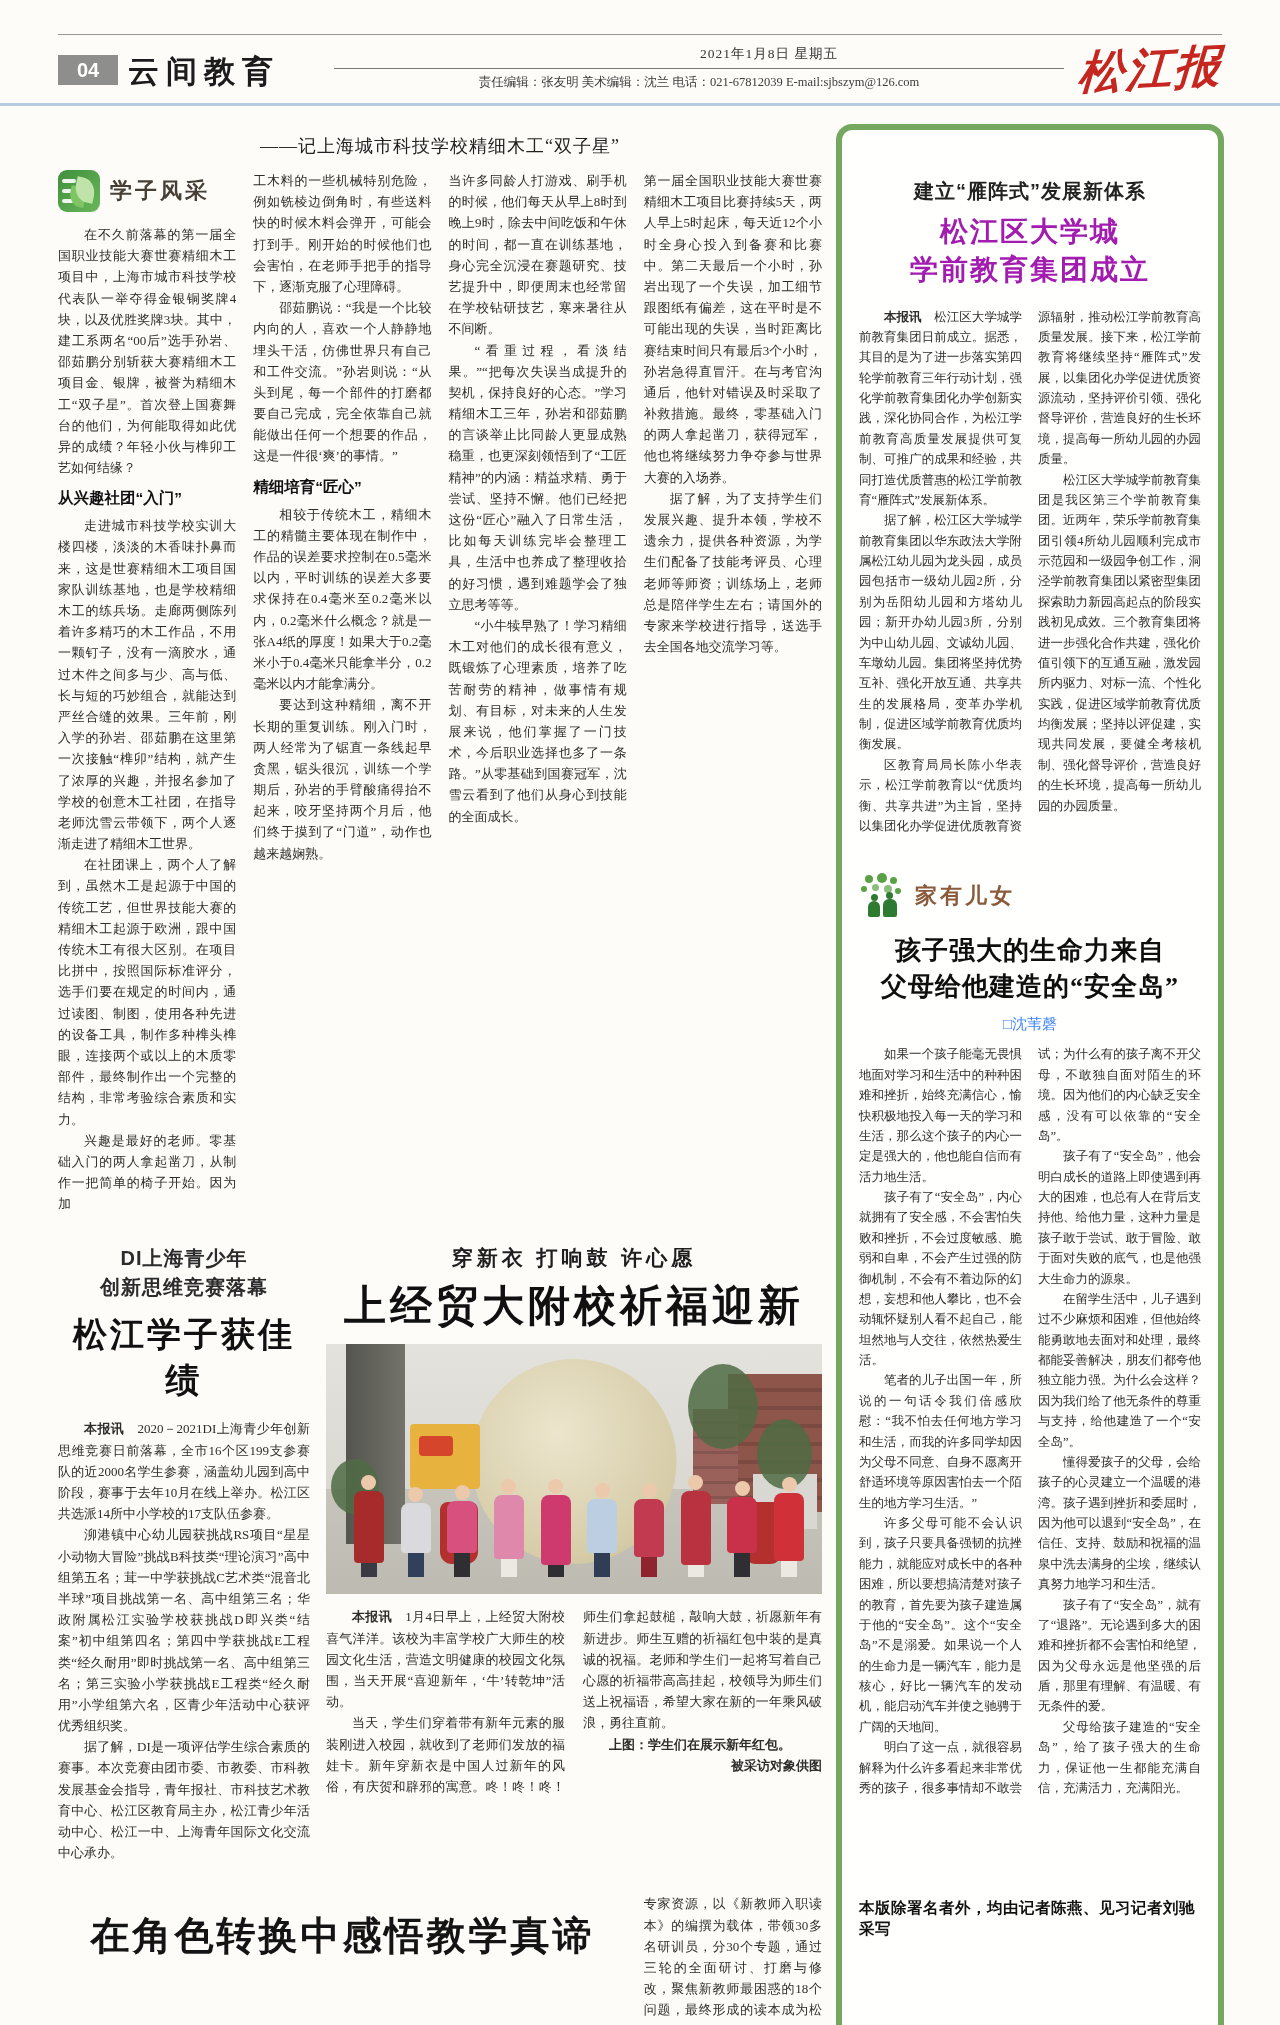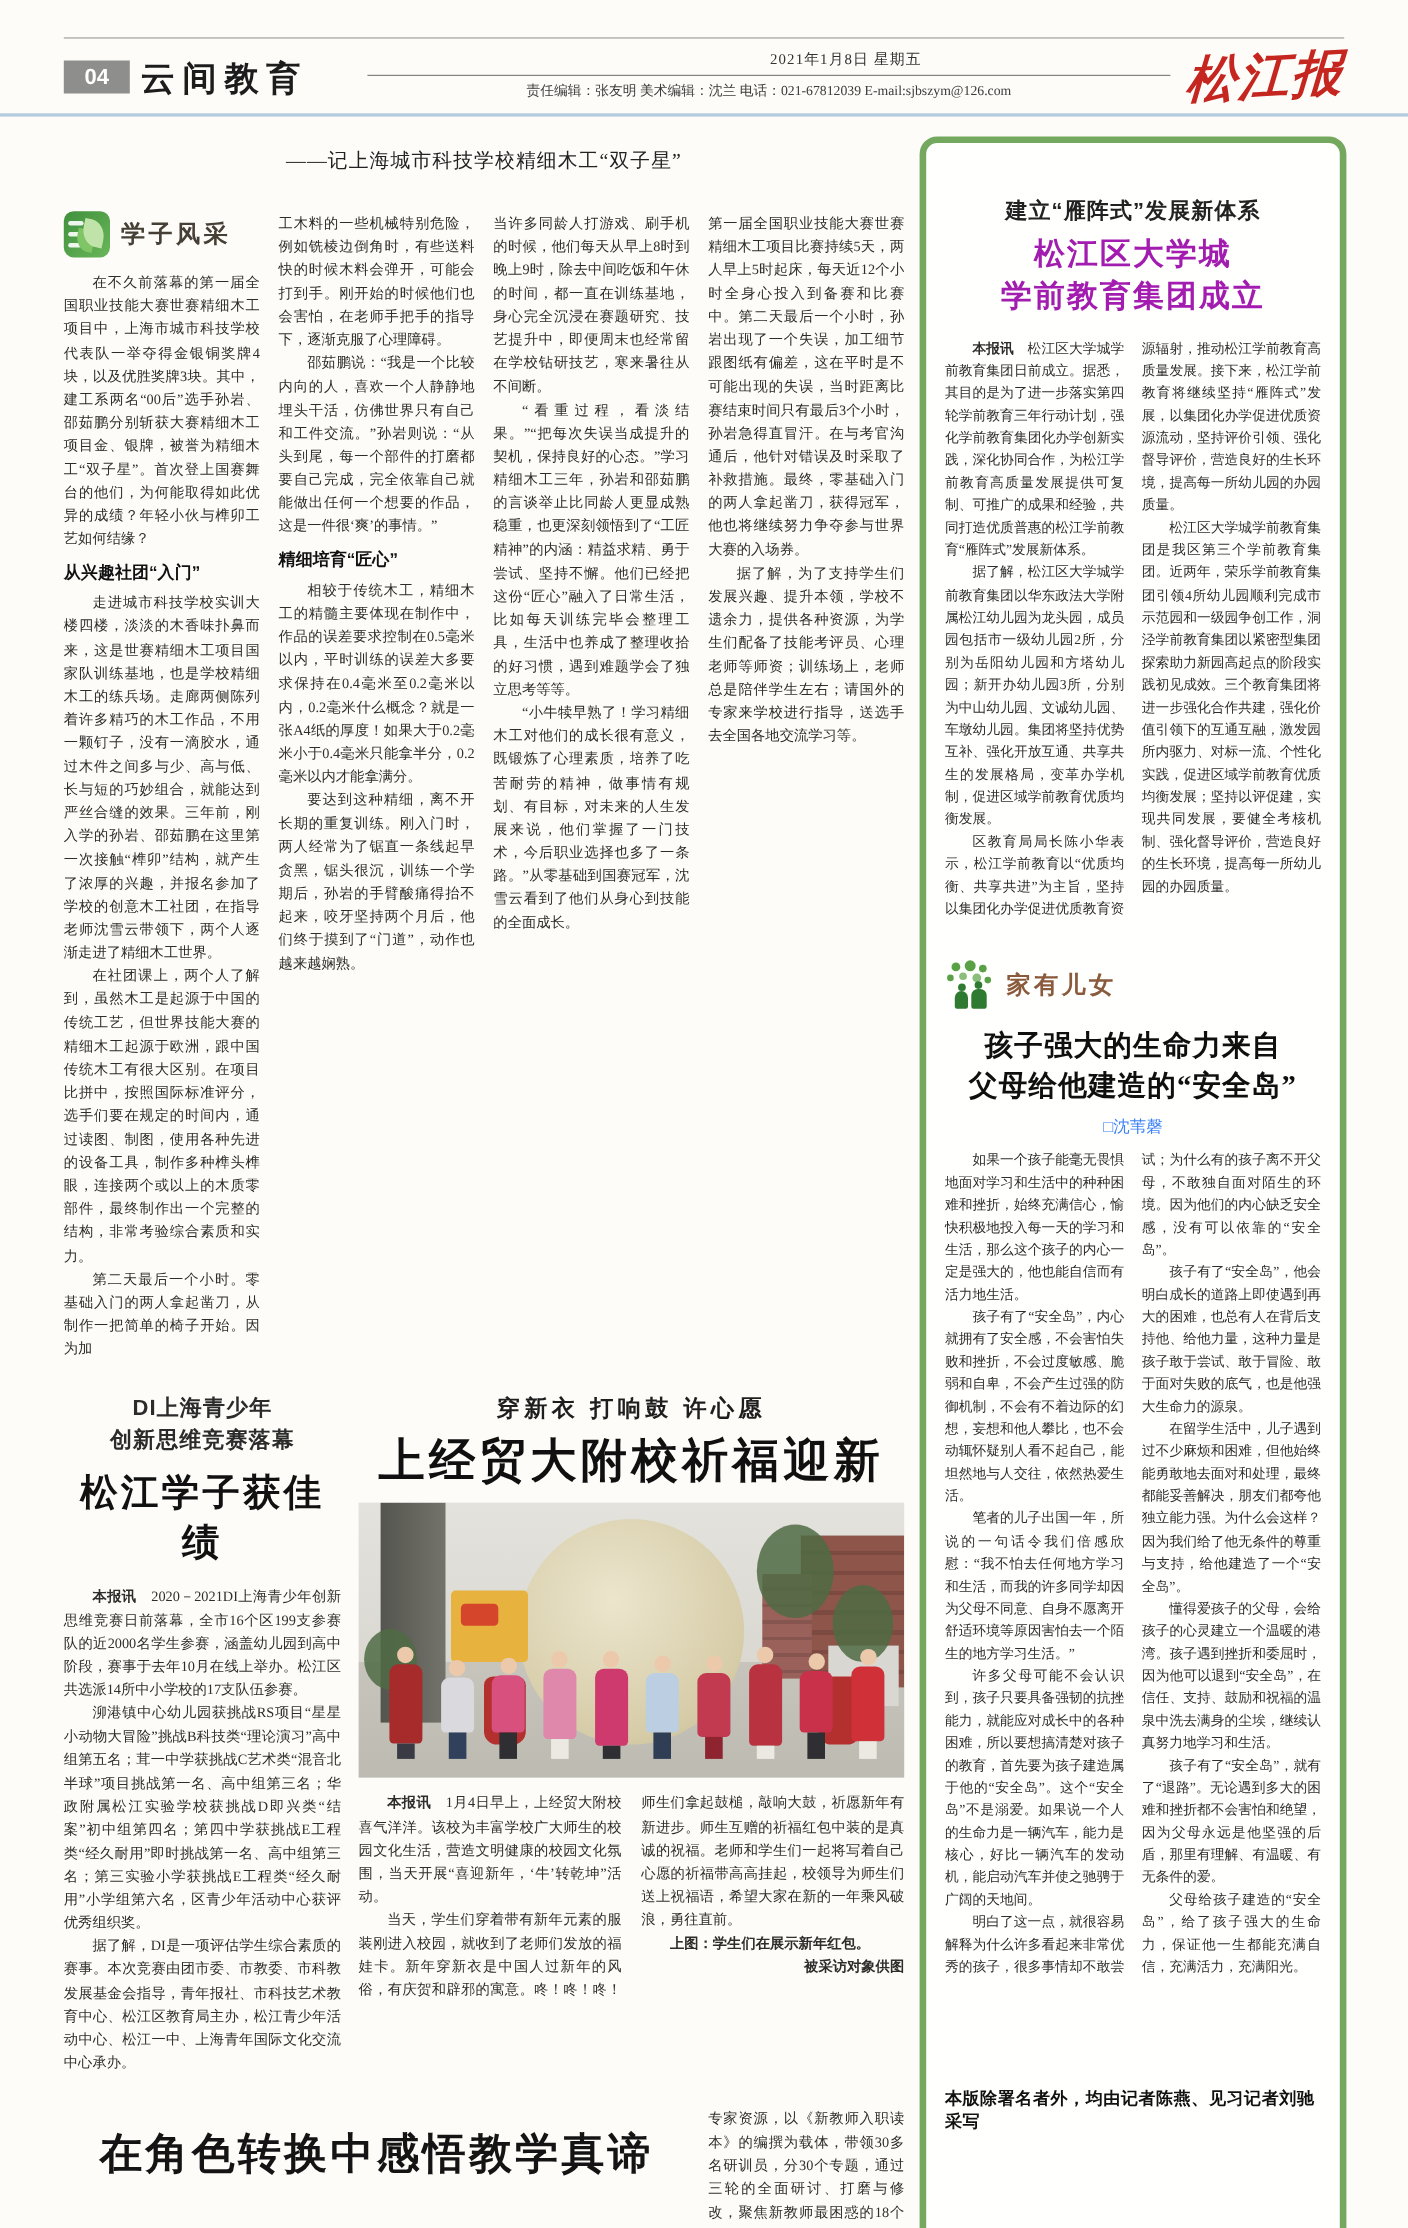--- a/index.html
+++ b/index.html
@@ -55,21 +55,21 @@
   .dots-icon .dot { position:absolute; border-radius:50%; background:#5aa146; }
   .dots-icon .fig { position:absolute; bottom:2px; width:12px; height:16px;
     background:#2f7a31; border-radius:6px 6px 2px 2px; }
   .dots-icon .fig::before { content:""; position:absolute; top:-7px; left:2.5px; width:7px; height:7px;
     border-radius:50%; background:#2f7a31; }
 
   
   .main-headline { font-family:"Liberation Sans",sans-serif; font-weight:900; font-size:47px;
     letter-spacing:2px; text-align:center; color:#151515; margin-top:26px; }
   .main-subtitle { text-align:center; font-size:18px; color:#222; margin-top:10px; letter-spacing:1px; }
-  .main-body { display:grid; grid-template-columns:repeat(4,1fr); gap:17px; margin-top:34px; min-height:640px; }
+  .main-body { display:grid; grid-template-columns:repeat(4,1fr); gap:17px; margin-top:12px; min-height:640px; }
 
   
   .second-row { display:flex; gap:16px; margin-top:30px; }
   .di-article { width:252px; flex:0 0 auto; }
   .di-kicker { font-family:"Liberation Sans",sans-serif; font-size:20px; font-weight:600;
     text-align:center; line-height:1.45; color:#2b2b2b; letter-spacing:1px; }
   .di-title { font-family:"Liberation Serif",serif; font-weight:900; font-size:34px;
     letter-spacing:3px; text-align:center; margin:10px 0 14px 0; color:#111; }
   .photo-article { flex:1; min-width:0; }
   .photo-kicker { font-family:"Liberation Sans",sans-serif; font-weight:700; font-size:21px;
@@ -163,21 +163,21 @@
                 <span class="stripe" style="top:29px;width:12px;"></span>
                 <span class="leaf"></span>
               </span>
               <span class="badge-label">学子风采</span>
             </div>
             <div>
                 <p class="para">在不久前落幕的第一届全国职业技能大赛世赛精细木工项目中，上海市城市科技学校代表队一举夺得金银铜奖牌4块，以及优胜奖牌3块。其中，建工系两名“00后”选手孙岩、邵茹鹏分别斩获大赛精细木工项目金、银牌，被誉为精细木工“双子星”。首次登上国赛舞台的他们，为何能取得如此优异的成绩？年轻小伙与榫卯工艺如何结缘？</p>
                 <h4 class="sub-head">从兴趣社团“入门”</h4>
                 <p class="para">走进城市科技学校实训大楼四楼，淡淡的木香味扑鼻而来，这是世赛精细木工项目国家队训练基地，也是学校精细木工的练兵场。走廊两侧陈列着许多精巧的木工作品，不用一颗钉子，没有一滴胶水，通过木件之间多与少、高与低、长与短的巧妙组合，就能达到严丝合缝的效果。三年前，刚入学的孙岩、邵茹鹏在这里第一次接触“榫卯”结构，就产生了浓厚的兴趣，并报名参加了学校的创意木工社团，在指导老师沈雪云带领下，两个人逐渐走进了精细木工世界。</p>
                 <p class="para">在社团课上，两个人了解到，虽然木工是起源于中国的传统工艺，但世界技能大赛的精细木工起源于欧洲，跟中国传统木工有很大区别。在项目比拼中，按照国际标准评分，选手们要在规定的时间内，通过读图、制图，使用各种先进的设备工具，制作多种榫头榫眼，连接两个或以上的木质零部件，最终制作出一个完整的结构，非常考验综合素质和实力。</p>
-                <p class="para">第二天最后一个小时。零基础入门的两人拿起凿刀，从制作一把简单的椅子开始。因为加</p>
+                <p class="para">兴趣是最好的老师。零基础入门的两人拿起凿刀，从制作一把简单的椅子开始。因为加</p>
               </div>
           </div>
           <div>
               <p class="para cont">工木料的一些机械特别危险，例如铣棱边倒角时，有些送料快的时候木料会弹开，可能会打到手。刚开始的时候他们也会害怕，在老师手把手的指导下，逐渐克服了心理障碍。</p>
               <p class="para">邵茹鹏说：“我是一个比较内向的人，喜欢一个人静静地埋头干活，仿佛世界只有自己和工件交流。”孙岩则说：“从头到尾，每一个部件的打磨都要自己完成，完全依靠自己就能做出任何一个想要的作品，这是一件很‘爽’的事情。”</p>
               <h4 class="sub-head">精细培育“匠心”</h4>
               <p class="para">相较于传统木工，精细木工的精髓主要体现在制作中，作品的误差要求控制在0.5毫米以内，平时训练的误差大多要求保持在0.4毫米至0.2毫米以内，0.2毫米什么概念？就是一张A4纸的厚度！如果大于0.2毫米小于0.4毫米只能拿半分，0.2毫米以内才能拿满分。</p>
               <p class="para">要达到这种精细，离不开长期的重复训练。刚入门时，两人经常为了锯直一条线起早贪黑，锯头很沉，训练一个学期后，孙岩的手臂酸痛得抬不起来，咬牙坚持两个月后，他们终于摸到了“门道”，动作也越来越娴熟。</p>
             </div>
           <div>

